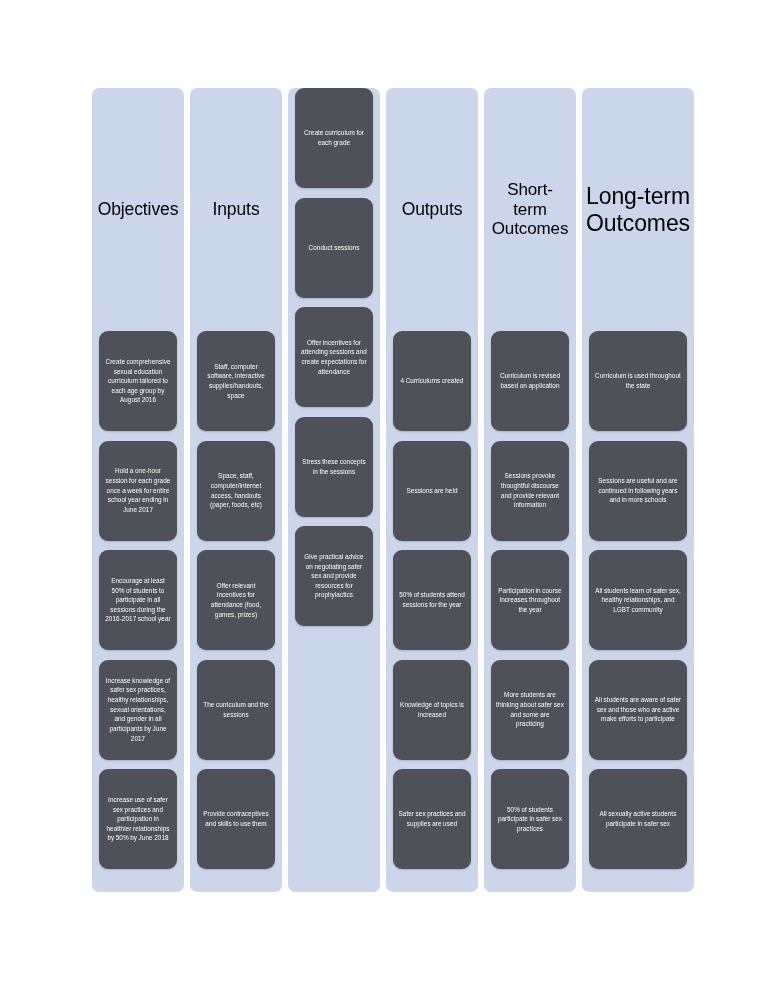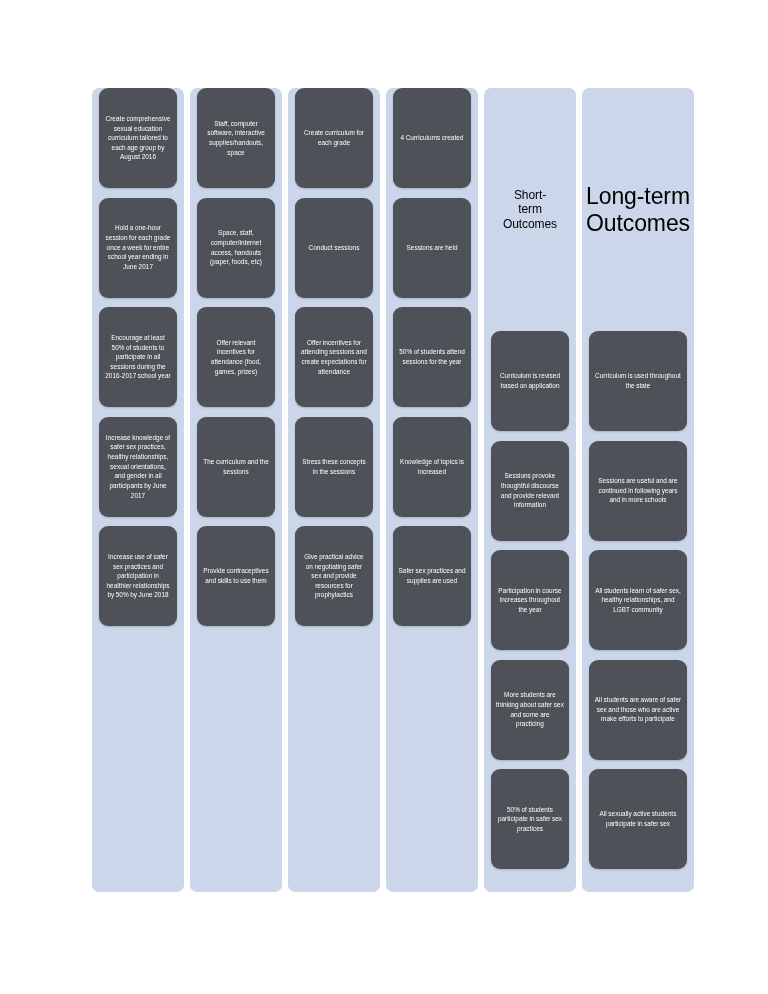--- a/index.html
+++ b/index.html
@@ -55,21 +55,21 @@
   .col-header-text {
     color: #000000;
     font-size: 17.5px;
     line-height: 1.17;
     text-align: center;
     letter-spacing: -0.1px;
     font-weight: 400;
   }
 
   .col-header.two-line .col-header-text { font-size: 23px; }
-  .col-header.three-line .col-header-text { font-size: 12px; }
+  .col-header.three-line .col-header-text { font-size: 17px; }
 
   .col-body {
     flex: 1 1 auto;
     display: flex;
     flex-direction: column;
     justify-content: flex-start;
     gap: 9.5px;
     padding: 0 7px 0 7px;
     box-sizing: border-box;
   }
@@ -96,39 +96,45 @@
     letter-spacing: 0.05px;
     word-spacing: -0.3px;
   }
 </style>
 </head>
 <body>
 
 <div id="canvas">
   <div id="matrix">
       <div class="column">
+        <div class="col-header">
+          <div class="col-header-text">Objectives</div>
+        </div>
         <div class="col-body">
           <div class="card">
             <div class="card-text">Create comprehensive sexual education curriculum tailored to each age group by August 2016</div>
           </div>
           <div class="card">
             <div class="card-text">Hold a one-hour session for each grade once a week for entire school year ending in June 2017</div>
           </div>
           <div class="card">
             <div class="card-text">Encourage at least 50% of students to participate in all sessions during the 2016-2017 school year</div>
           </div>
           <div class="card">
             <div class="card-text">Increase knowledge of safer sex practices, healthy relationships, sexual orientations, and gender in all participants by June 2017</div>
           </div>
           <div class="card">
             <div class="card-text">Increase use of safer sex practices and participation in healthier relationships by 50% by June 2018</div>
           </div>
         </div>
       </div>
       <div class="column">
+        <div class="col-header">
+          <div class="col-header-text">Inputs</div>
+        </div>
         <div class="col-body">
           <div class="card">
             <div class="card-text">Staff, computer software, interactive supplies/handouts, space</div>
           </div>
           <div class="card">
             <div class="card-text">Space, staff, computer/internet access, handouts (paper, foods, etc)</div>
           </div>
           <div class="card">
             <div class="card-text">Offer relevant incentives for attendance (food, games, prizes)</div>
           </div>
@@ -153,20 +159,23 @@
           </div>
           <div class="card">
             <div class="card-text">Stress these concepts in the sessions</div>
           </div>
           <div class="card">
             <div class="card-text">Give practical advice on negotiating safer sex and provide resources for prophylactics</div>
           </div>
         </div>
       </div>
       <div class="column">
+        <div class="col-header">
+          <div class="col-header-text">Outputs</div>
+        </div>
         <div class="col-body">
           <div class="card">
             <div class="card-text">4 Curriculums created</div>
           </div>
           <div class="card">
             <div class="card-text">Sessions are held</div>
           </div>
           <div class="card">
             <div class="card-text">50% of students attend sessions for the year</div>
           </div>

